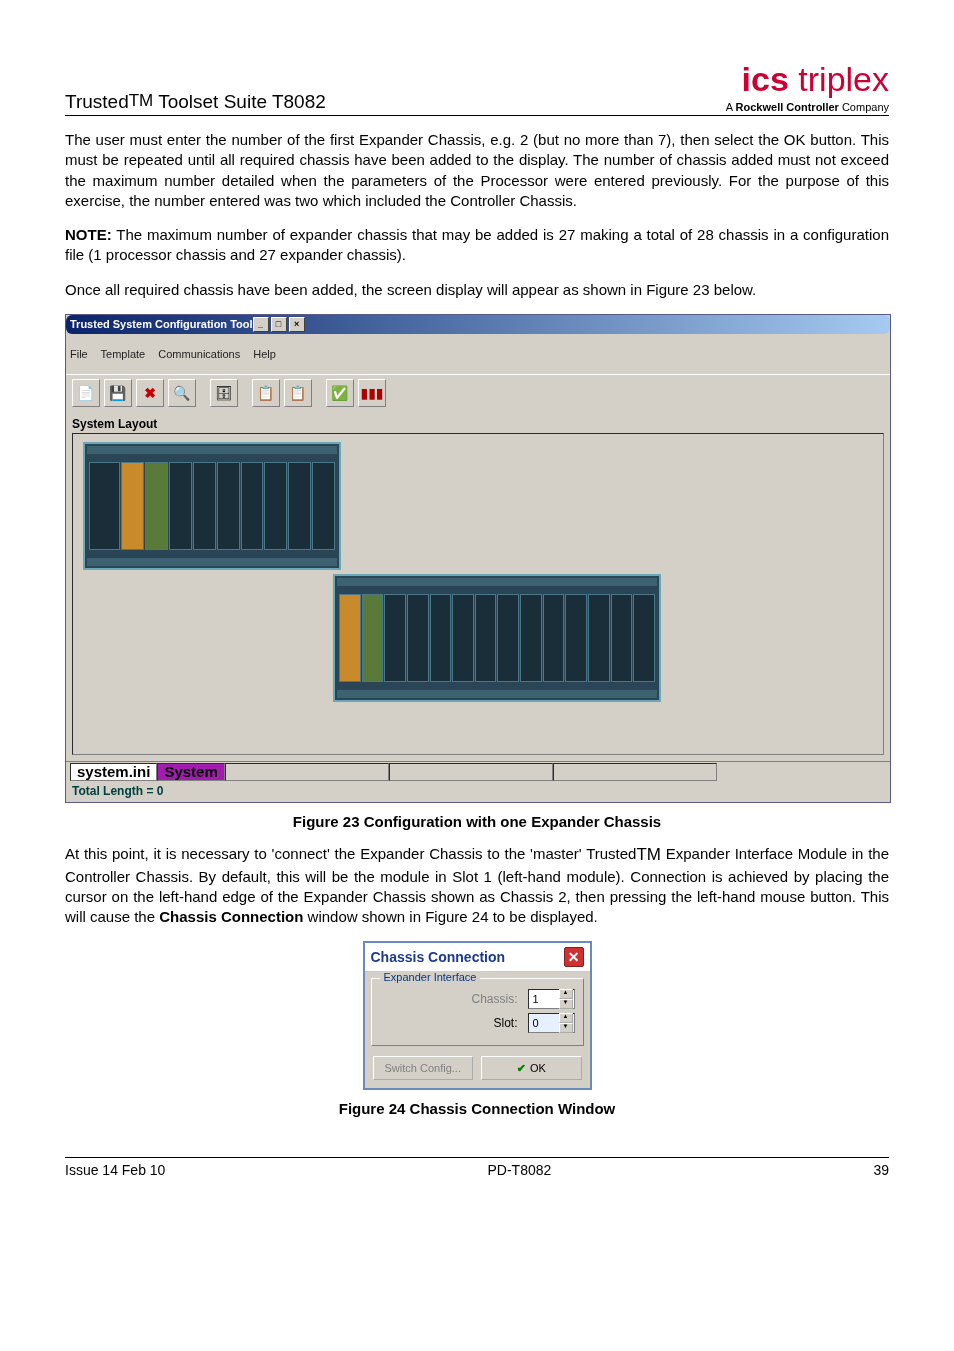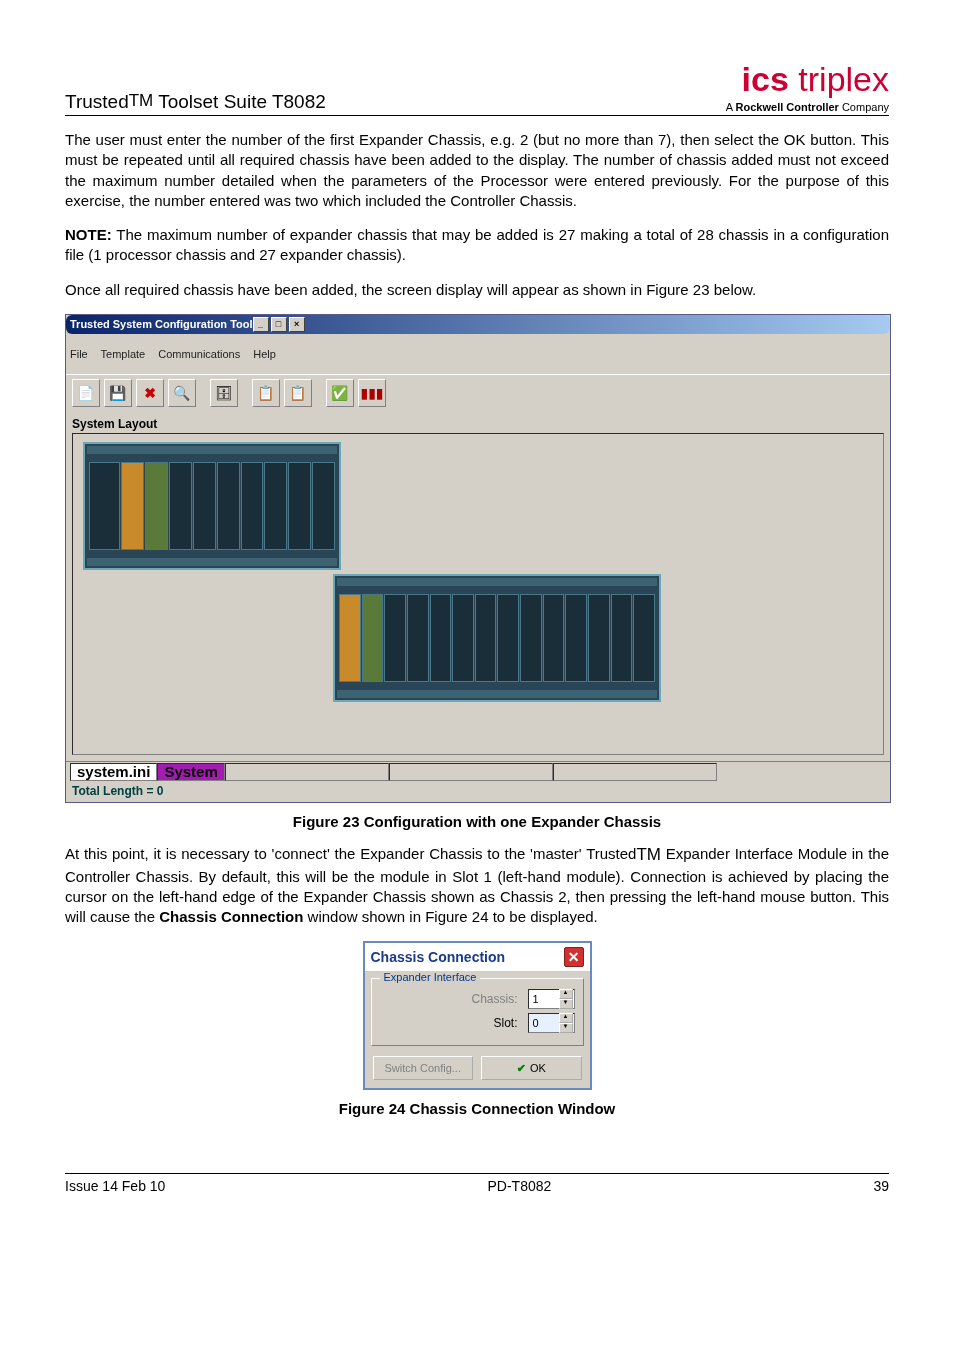--- a/index.html
+++ b/index.html
@@ -162,21 +162,21 @@
   .dlg-btn-row { display: flex; justify-content: space-between; padding: 4px 8px 8px 8px; gap: 8px; }
   .dlg-btn {
     flex: 1; height: 22px; border: 1px outset #fff; background: #d4d0c8;
     display: flex; align-items: center; justify-content: center; gap: 4px;
     font-size: 11px;
   }
   .dlg-btn.disabled { color: #808080; }
   .check-green { color: #008000; font-weight: 700; }
   .footer {
     border-top: 1px solid #000;
-    margin-top: 56px;
+    margin-top: 40px;
     padding-top: 4px;
     display: flex; justify-content: space-between;
     font-size: 14px;
   }
 </style>
 </head>
 <body>
 
 <div class="page">
 

